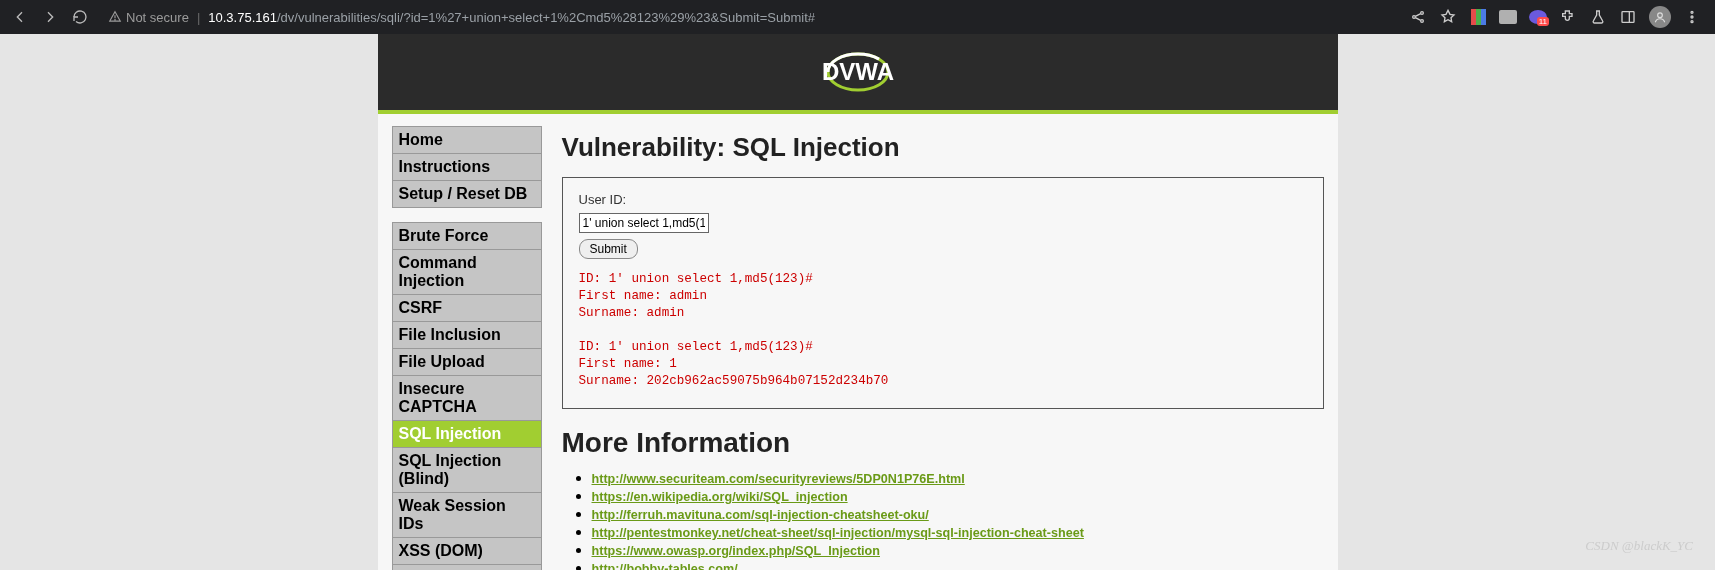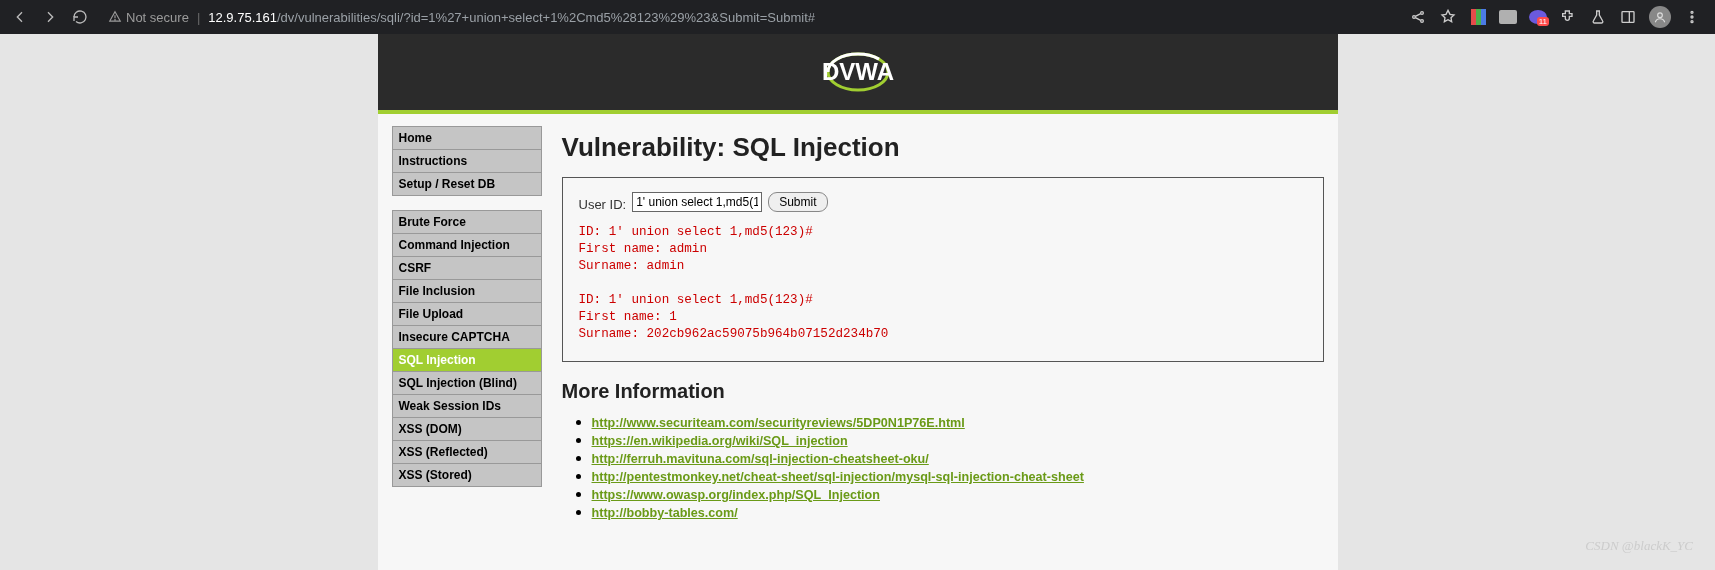--- a/index.html
+++ b/index.html
@@ -24,34 +24,34 @@
   .app { width:960px; margin:0 auto; background:#f7f7f7; min-height:536px; }
 
   .app-header { background:#2b2b2b; height:76px; display:flex; align-items:center; justify-content:center; }
   .logo { display:flex; align-items:center; }
   .logo svg { width:120px; height:56px; }
   .lime-bar { height:4px; background:#a1ce31; }
 
   .body-row { display:flex; padding-top:12px; }
   .sidebar { width:170px; padding-left:14px; padding-right:6px; font-family: Arial, sans-serif; }
   .menu-group { display:flex; flex-direction:column; gap:0; margin-bottom:14px; }
-  .menu-item { background:#c5c5c5; border:1px solid #999; border-top:0; padding:4px 6px; font-size:12px; font-weight:bold; color:#000; cursor:pointer; }
+  .menu-item { background:#c5c5c5; border:1px solid #999; border-top:0; padding:4px 6px; font-size:16px; font-weight:bold; color:#000; cursor:pointer; }
   .menu-group .menu-item:first-child { border-top:1px solid #999; }
   .menu-item.active { background:#a1ce31; color:#fff; }
 
   .content { flex:1; padding: 0 14px 14px 14px; font-family: Arial, sans-serif; }
   h1 { font-size:26px; font-weight:bold; color:#222; margin: 6px 0 14px; }
   .form-box { border:1px solid #555; padding:14px 16px 18px; margin-bottom:18px; }
-  .form-row { display:flex; align-items:flex-end; gap:6px; margin-bottom:12px; }
+  .form-row { display:flex; align-items:flex-start; gap:6px; margin-bottom:12px;flex-direction:column; }
   .form-row label { font-size:13px; color:#333; }
   .form-row input[type=text] { width:130px; font-size:12px; padding:2px 3px; border:1px solid #666; }
   .submit-btn { font-size:12px; padding:2px 10px; border:1px solid #888; background:#efefef; border-radius:9px; cursor:pointer; }
   .results { font-family: Liberation Mono, monospace; font-size:12.6px; color:#c00; white-space:pre; line-height:1.35; }
 
-  h2 { font-size:20px; font-weight:bold; margin-bottom:10px; color:#222; }
+  h2 { font-size:28px; font-weight:bold; margin-bottom:10px; color:#222; }
   .links { list-style:disc; margin-left:30px; }
   .links li a { color:#6a9a17; font-weight:bold; font-size:12.6px; text-decoration:underline; }
 
   .watermark { position:fixed; right:22px; bottom:16px; color:#ccc; font-size:13px; font-style:italic; font-family:serif; }
 </style>
 </head>
 <body>
 
 <div class="browser-bar">
   <div class="nav-btn">
@@ -74,21 +74,21 @@
     <span class="not-secure">
       <svg viewBox="0 0 24 24">
           <path d="M12 3l9 16H3z"></path>
           <path d="M12 9v5"></path>
           <circle cx="12" cy="17" r="0.5"></circle>
         </svg>
       <span>Not secure</span>
     </span>
     <span class="sep">|</span>
     <span class="url-text">
-      <span class="host">12.9.75.161</span><span class="rest">/dv/vulnerabilities/sqli/?id=1%27+union+select+1%2Cmd5%28123%29%23&amp;Submit=Submit#</span>
+      <span class="host">10.3.75.161</span><span class="rest">/dv/vulnerabilities/sqli/?id=1%27+union+select+1%2Cmd5%28123%29%23&amp;Submit=Submit#</span>
     </span>
   </div>
   <div class="ext-icons">
     <div class="ico">
         <svg viewBox="0 0 24 24">
           <circle cx="6" cy="12" r="2"></circle>
           <circle cx="18" cy="6" r="2"></circle>
           <circle cx="18" cy="18" r="2"></circle>
           <path d="M8 11l8-4M8 13l8 4"></path>
         </svg>

